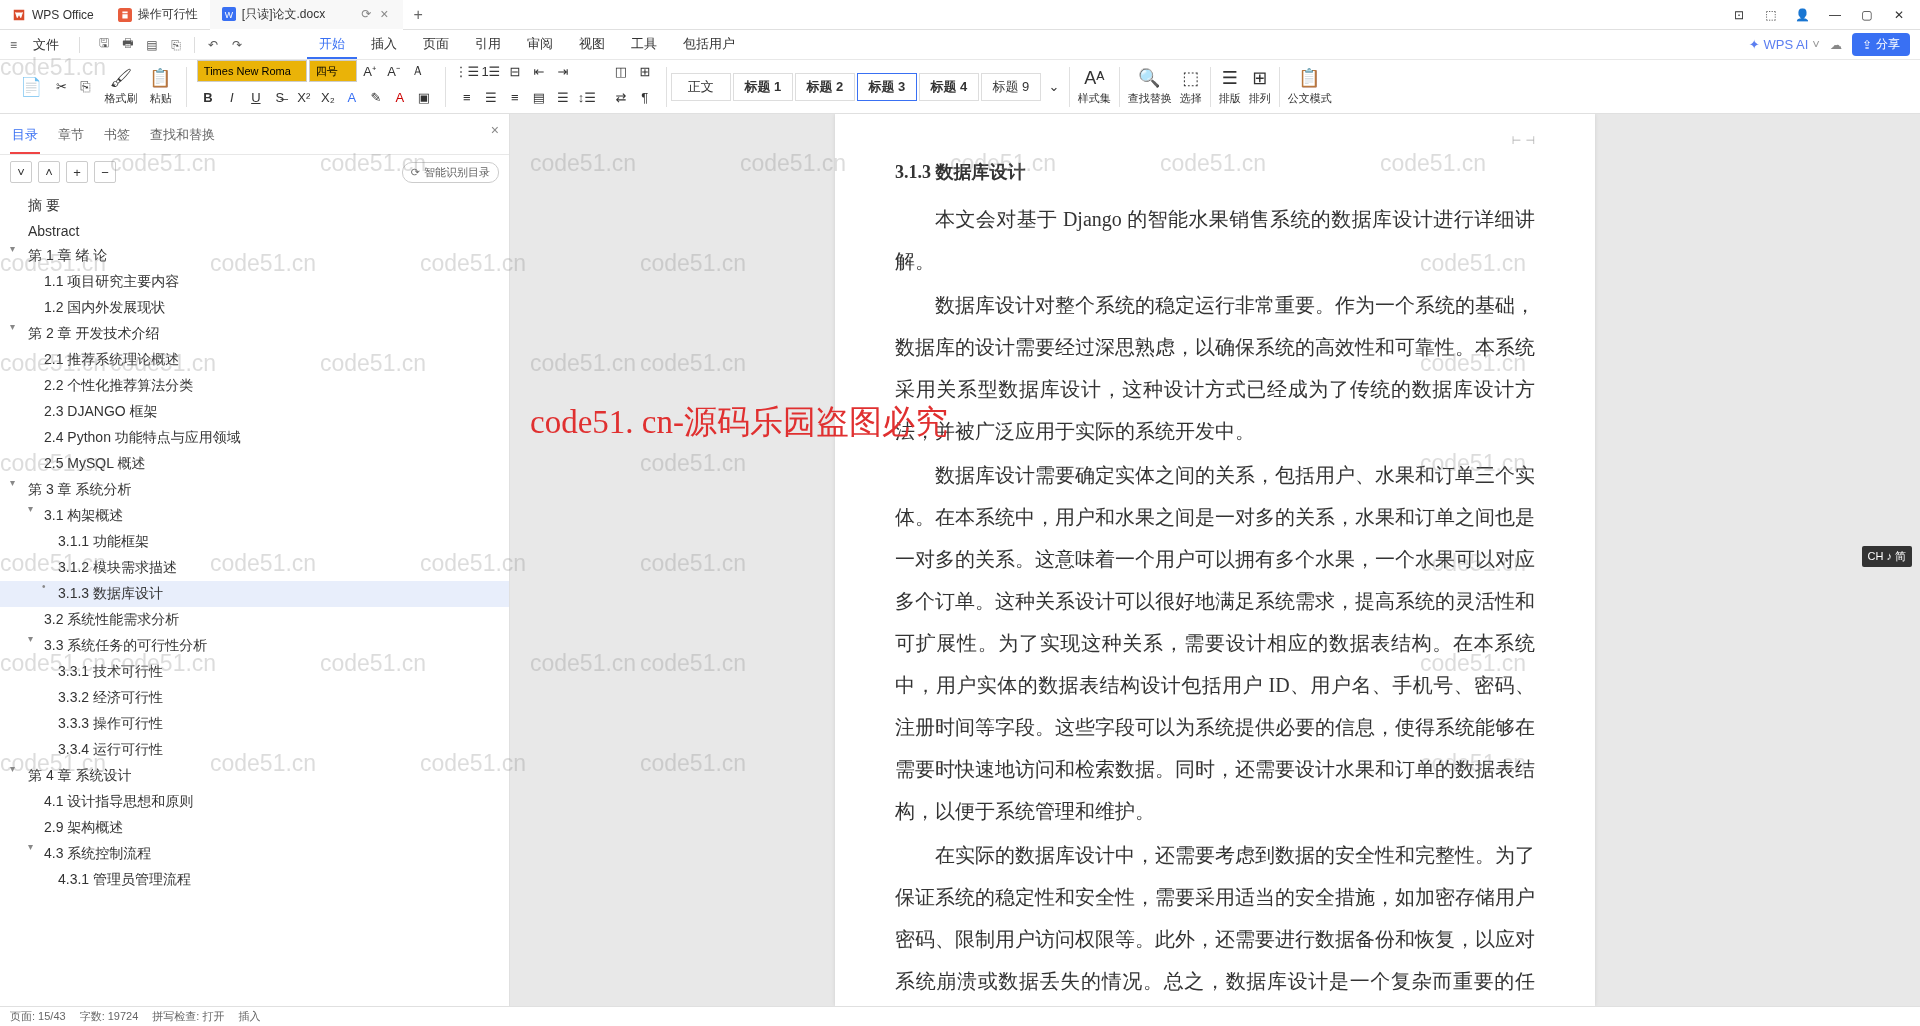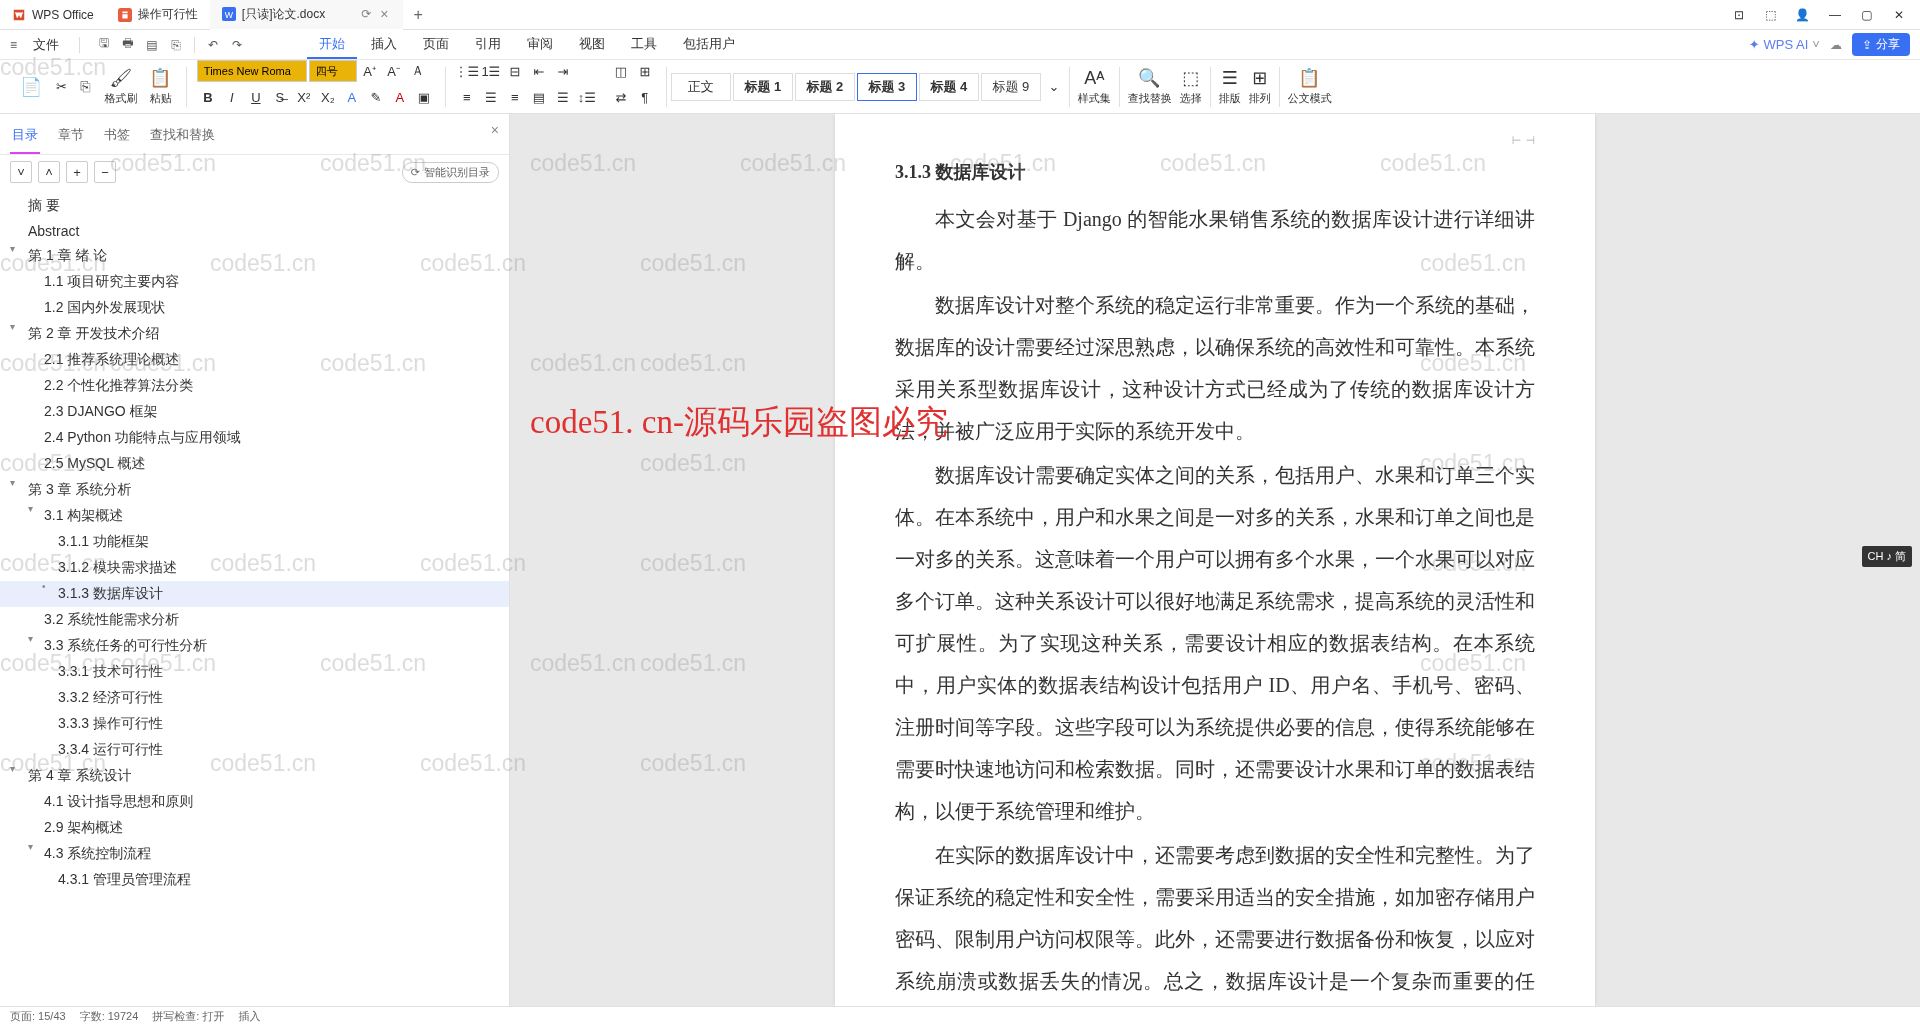--- a/index.html
+++ b/index.html
@@ -38,21 +38,21 @@
 .fmt-row { display: flex; gap: 2px; }
 .fmt-btn { width: 22px; height: 22px; display: flex; align-items: center; justify-content: center; border: 1px solid transparent; cursor: pointer; font-size: 13px; }
 .style-gallery { display: flex; gap: 2px; align-items: center; }
 .style-item { border: 1px solid #ddd; padding: 4px 10px; font-size: 13px; min-width: 60px; text-align: center; cursor: pointer; }
 .style-item.selected { border: 1px solid #3970f3; }
 
 .workspace { display: flex; height: calc(100vh - 134px); }
 .nav-panel { width: 510px; background: #fff; border-right: 1px solid #e0e0e0; display: flex; flex-direction: column; }
 .nav-tabs { display: flex; padding: 8px 10px 0; gap: 16px; border-bottom: 1px solid #e8e8e8; position: relative; }
 .nav-tab { padding: 4px 2px 8px; font-size: 13px; cursor: pointer; color: #666; }
-.nav-tab.active { color: #3970f3; border-bottom: 2px solid #d946ef; }
+.nav-tab.active { color: #3970f3; border-bottom: 2px solid #ef4444; }
 .nav-close { position: absolute; right: 10px; top: 8px; color: #888; cursor: pointer; font-size: 14px; }
 .nav-tools { display: flex; align-items: center; padding: 6px 10px; gap: 6px; }
 .nav-tool-btn { width: 22px; height: 22px; border: 1px solid #ccc; display: flex; align-items: center; justify-content: center; border-radius: 2px; cursor: pointer; font-size: 13px; }
 .smart-toc { margin-left: auto; font-size: 11px; color: #666; border: 1px solid #ccc; padding: 2px 8px; border-radius: 10px; display: flex; align-items: center; gap: 4px; }
 .toc-tree { flex: 1; overflow-y: auto; padding: 4px 0; }
 .toc-item { padding: 4px 10px; font-size: 14px; cursor: pointer; display: flex; align-items: center; gap: 4px; }
 .toc-item.selected { background: #e8eefb; }
 .toc-l0 { padding-left: 28px; font-weight: 500; }
 .toc-l1 { padding-left: 28px; }
 .toc-l2 { padding-left: 44px; }

